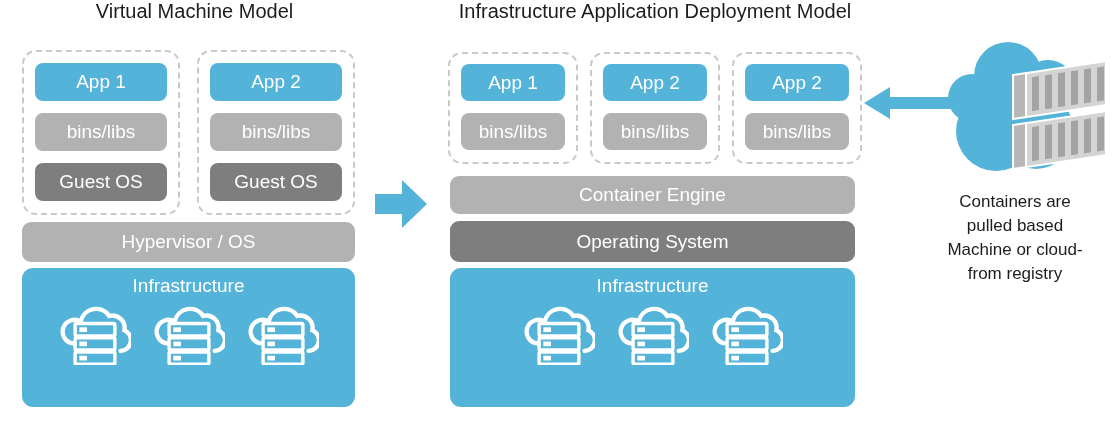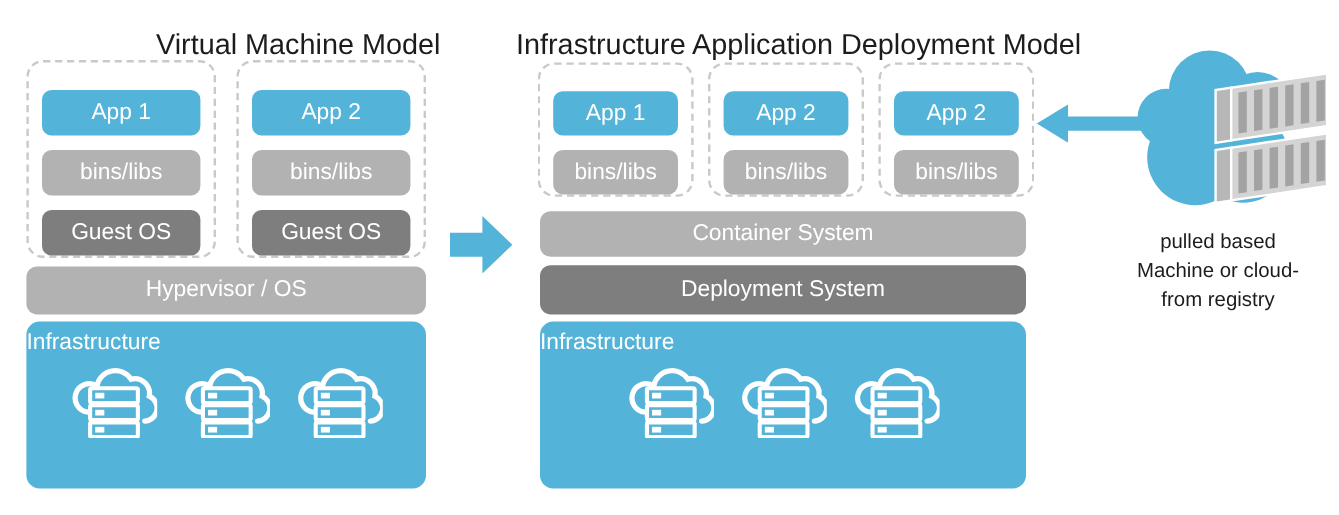--- a/index.html
+++ b/index.html
@@ -1,46 +1,46 @@
 <!DOCTYPE html>
 <html><head>
 <meta charset="utf-8">
 <style>
   html,body{margin:0;padding:0;background:#fff;}
   .canvas{
     position:relative;width:1116px;height:429px;background:#fff;overflow:hidden;
     font-family:"Liberation Sans",sans-serif;
     --blue:#54b3d8;--light_gray:#b2b2b2;--dark_gray:#7e7e7e;--dash_gray:#c9c9c9;--text_dark:#1c1c1c;
   }
-  .title{position:absolute;top:24px;font-size:24px;color:var(--text_dark);text-align:right;white-space:nowrap;}
+  .title{position:absolute;top:0;font-size:20px;color:var(--text_dark);text-align:center;white-space:nowrap;}
   .vm-title{left:22px;width:345px;}
   .cn-title{left:430px;width:450px;}
 
   .dashed{position:absolute;border:2px dashed var(--dash_gray);border-radius:14px;box-sizing:border-box;background:#fff;}
   .vm-stack{top:50px;width:158px;height:165px;padding:11px;}
   .cn-stack{top:52px;width:130px;height:112px;padding:10px 11px;}
 
-  .pill{border-radius:8px;color:#fff;font-size:19px;text-align:center;margin-top:12px;}
+  .pill{border-radius:8px;color:#fff;font-size:19px;text-align:center;}
   .vm-stack .pill{height:38px;line-height:38px;margin-bottom:12px;}
   .vm-stack .pill:last-child{margin-bottom:0;}
   .cn-stack .pill{height:37px;line-height:37px;margin-bottom:12px;}
   .cn-stack .pill:last-child{margin-bottom:0;}
   .blue{background:var(--blue);}
   .lgray{background:var(--light_gray);}
   .dgray{background:var(--dark_gray);text-align:center;}
 
   .bar{position:absolute;border-radius:9px;color:#fff;font-size:19px;text-align:center;}
   .hypervisor{left:22px;top:222px;width:333px;height:40px;line-height:40px;background:var(--light_gray);}
   .engine{left:450px;top:176px;width:405px;height:38px;line-height:38px;background:var(--light_gray);}
   .os-bar{left:450px;top:221px;width:405px;height:41px;line-height:41px;background:var(--dark_gray);}
 
   .infra{position:absolute;top:268px;height:139px;border-radius:11px;background:var(--blue);box-sizing:border-box;padding-top:7px;}
   .infra-vm{left:22px;width:333px;}
   .infra-cn{left:450px;width:405px;}
-  .infra-label{color:#fff;font-size:19px;}
+  .infra-label{color:#fff;font-size:19px;text-align:center;}
   .icon-row{display:flex;justify-content:center;align-items:flex-end;gap:22px;margin-top:4px;}
 
   .arrow-svg{position:absolute;}
   .t-arrow{left:375px;top:180px;}
   .pull-arrow{left:864px;top:87px;}
   .registry-art{position:absolute;left:936px;top:36px;}
 
   .note{position:absolute;left:920px;top:190px;width:190px;color:var(--text_dark);font-size:17px;line-height:24px;text-align:center;}
 </style>
 </head>
@@ -114,22 +114,22 @@
   </div>
   <div class="dashed cn-stack" style="left:590px">
     <div class="pill blue">App 2</div>
     <div class="pill lgray">bins/libs</div>
   </div>
   <div class="dashed cn-stack" style="left:732px">
     <div class="pill blue">App 2</div>
     <div class="pill lgray">bins/libs</div>
   </div>
 
-  <div class="bar engine">Container System</div>
-  <div class="bar os-bar">Deployment System</div>
+  <div class="bar engine">Container Engine</div>
+  <div class="bar os-bar">Operating System</div>
 
   <div class="infra infra-cn">
     <div class="infra-label">Infrastructure</div>
     <div class="icon-row">
         <svg width="72" height="64" viewBox="0 0 76 66">
     <path d="M15,44 A12.5,12.5 0 1 1 23,21 A16.5,16.5 0 0 1 53,15 A13,13 0 0 1 69,30 A11.5,11.5 0 0 1 65,52" fill="none" stroke="#fff" stroke-width="4.6" stroke-linecap="round"></path>
     <g>
       <rect x="17" y="23" width="42" height="13" rx="1.5" style="fill:var(--blue)" stroke="#fff" stroke-width="3.6"></rect>
       <rect x="21.5" y="27" width="8" height="5" fill="#fff"></rect>
       <rect x="17" y="38" width="42" height="13" rx="1.5" style="fill:var(--blue)" stroke="#fff" stroke-width="3.6"></rect>
@@ -193,18 +193,19 @@
         <rect x="32" y="5" width="7" height="34" fill="#a3a3a3"></rect>
         <rect x="45" y="5" width="7" height="34" fill="#a3a3a3"></rect>
         <rect x="58" y="5" width="7" height="34" fill="#a3a3a3"></rect>
         <rect x="71" y="5" width="7" height="34" fill="#a3a3a3"></rect>
         <rect x="84" y="5" width="7" height="34" fill="#a3a3a3"></rect>
       </g>
     </g>
   </svg>
 
   <div class="note">
+    <div>Containers are</div>
     <div>pulled based</div>
     <div>Machine or cloud-</div>
     <div>from registry</div>
   </div>
 
 </div>
 
 </body></html>

